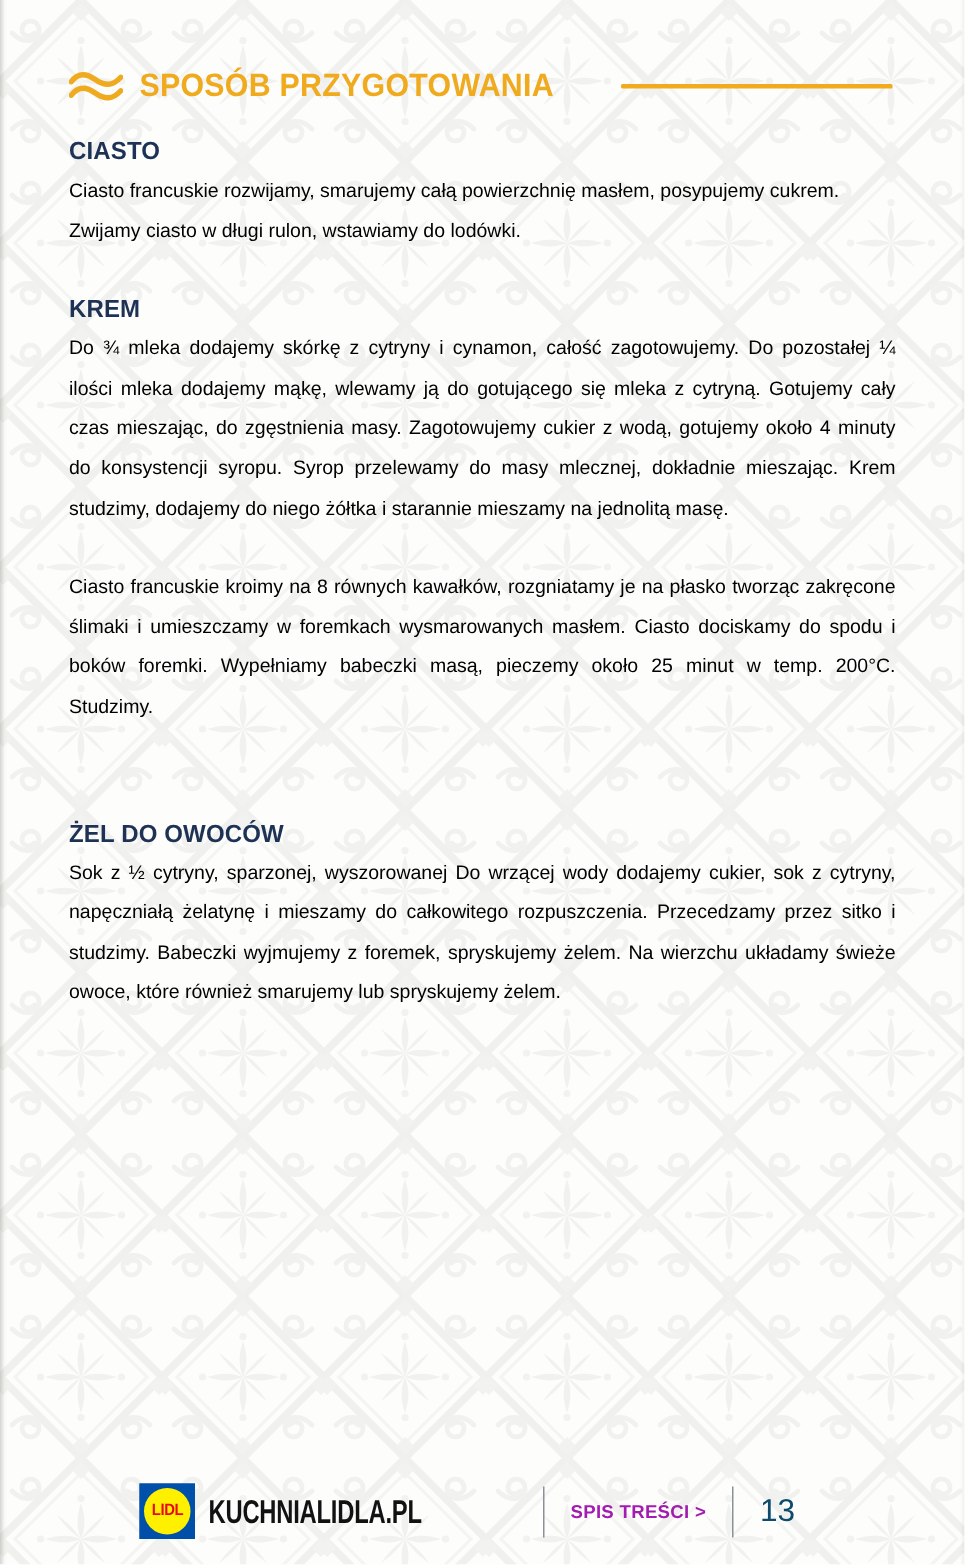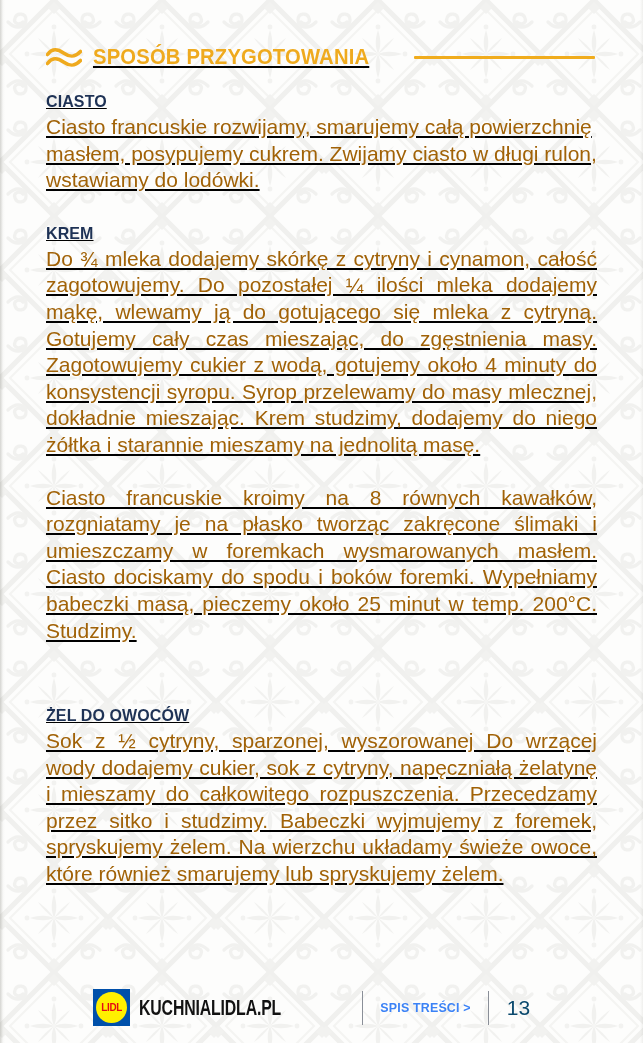--- a/index.html
+++ b/index.html
@@ -49,21 +49,20 @@
     width: 3px;
     background: linear-gradient(to left, rgba(140,140,130,0.12), rgba(255,255,255,0));
     z-index: 3;
     pointer-events: none;
   }
 
   .content {
     position: relative;
     z-index: 2;
     padding: 0 46px;
-    text-decoration: underline;
   }
 
   
   .section-header {
     display: flex;
     align-items: center;
     padding-top: 45px;
     gap: 11px;
   }
   .wave-icon {
@@ -101,23 +100,23 @@
     letter-spacing: 0.1px;
     color: #1E3255;
     margin: 0 0 3px 0;
     transform: scaleX(0.97);
     transform-origin: left center;
   }
 
   p.para {
     margin: 0 0 0 0;
     font-family: "Liberation Sans", sans-serif;
-    font-size: 21px;
+    font-size: 13px;
     line-height: 26.6px;
-    color: #a16207;
+    color: #000000;
     text-align: justify;
     text-justify: inter-word;
     hyphens: manual;
   }
   p.para.left { text-align: left; }
 
   .block { margin-bottom: 0; }
   .gap-krem { height: 30px; }
   .gap-para { height: 26px; }
   .gap-zel { height: 62px; }
@@ -179,21 +178,21 @@
   .divider {
     width: 1px;
     height: 34px;
     background: #8a8f98;
     flex: 0 0 auto;
   }
   .toc-link {
     font-family: "Liberation Sans", sans-serif;
     font-weight: bold;
     font-size: 12.4px;
-    color: #3b82f6;
+    color: #a21caf;
     letter-spacing: 0.2px;
     padding: 0 17px;
     white-space: nowrap;
     text-decoration: none;
     cursor: pointer;
   }
   .page-num {
     font-family: "Liberation Sans", sans-serif;
     font-size: 21px;
     color: #0c4a6e;

